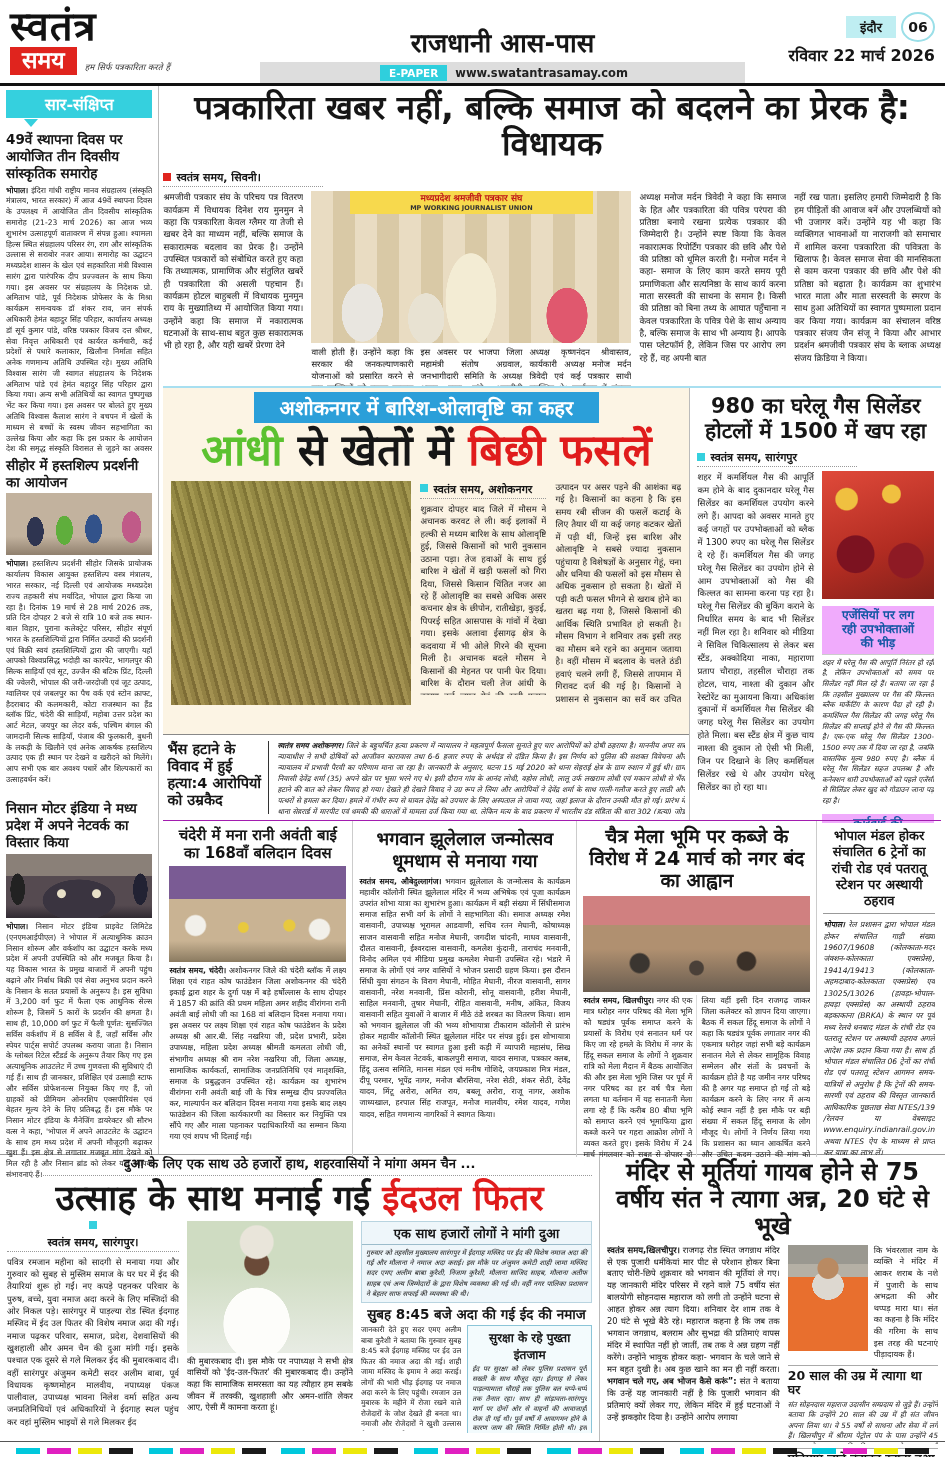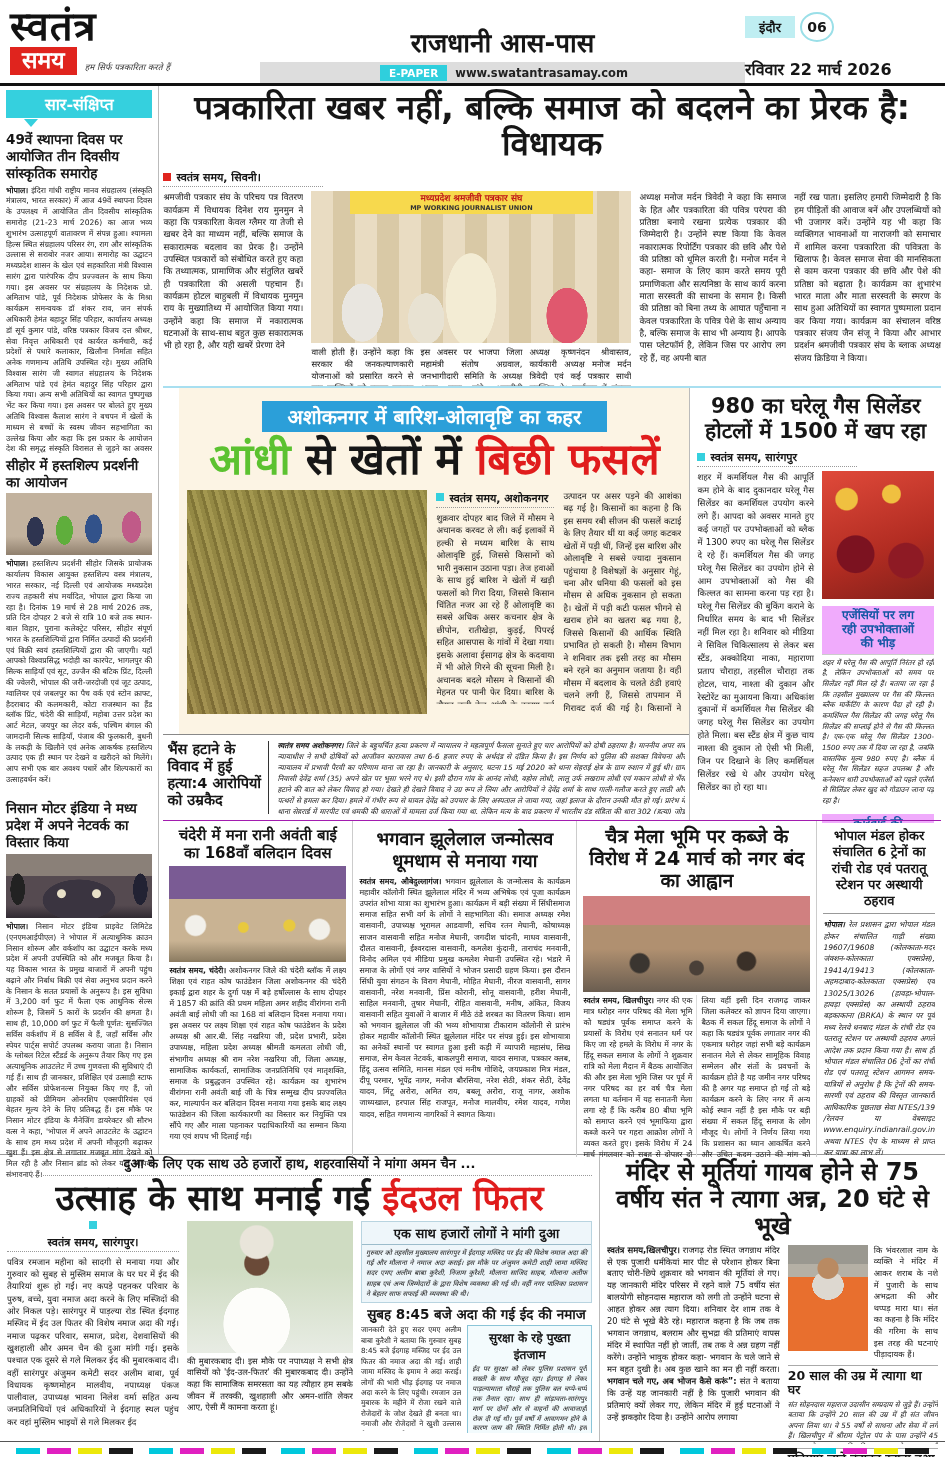--- a/index.html
+++ b/index.html
@@ -11,21 +11,21 @@
   .logo{width:250px;display:flex;flex-direction:column;}
   .logo1{font-size:40px;font-weight:900;line-height:1.02;letter-spacing:1px;color:#111;}
   .logo-row{display:flex;align-items:flex-end;gap:8px;}
   .logo2{background:#e0241e;color:#fff;font-size:23px;font-weight:800;padding:0 12px 2px;line-height:1.15;}
   .tagline{font-size:8.5px;font-style:italic;color:#333;padding-bottom:3px;white-space:nowrap;}
   .mast-mid{flex:1;display:flex;flex-direction:column;justify-content:space-between;}
   .section-title{text-align:center;font-size:26px;font-weight:800;margin-top:18px;}
   .epaper-bar{height:21px;background:#ddd;display:flex;align-items:center;gap:8px;padding-left:120px;}
   .epaper-badge{background:#2fcfdd;color:#fff;font-weight:800;font-size:10.5px;padding:2px 9px;}
   .website{font-size:11.5px;font-weight:700;color:#222;}
-  .mast-right{width:190px;display:flex;flex-direction:column;align-items:flex-start;justify-content:space-between;padding-bottom:3px;}
+  .mast-right{width:190px;display:flex;flex-direction:column;align-items:flex-end;justify-content:space-between;padding-bottom:17px;}
   .city-row{display:flex;align-items:center;gap:5px;margin-top:6px;}
   .city-badge{background:#bfeef2;font-weight:800;font-size:13px;padding:2px 14px;}
   .page-circle{width:30px;height:26px;border:2px solid #9adfe8;background:#fff;border-radius:50%;font-weight:800;font-size:14px;display:flex;align-items:center;justify-content:center;}
   .date{font-size:16px;font-weight:800;}
   
   .main-row{display:flex;height:1068px;}
   .sidebar{width:170px;border-right:1px solid #bbb;padding:4px 6px;box-sizing:border-box;}
   .brief-head{background:#35d0de;color:#fff;font-size:16px;font-weight:800;text-align:center;padding:3px 0;}
   .tri{width:0;height:0;border-left:7px solid transparent;border-right:7px solid transparent;border-top:8px solid #35d0de;margin:1px 0 2px 18px;}
   .brief-title{font-size:13.5px;font-weight:800;line-height:1.25;margin:4px 0 3px;}
@@ -50,21 +50,21 @@
      radial-gradient(ellipse 30px 42px at 36% 84%, #e8e2d2 0 60%, transparent 61%),
      repeating-linear-gradient(90deg,#e9dcc2 0 22px,#d9c9a6 22px 44px);}
   .lead-banner{position:absolute;top:0;left:12%;width:76%;background:#f7d94d;text-align:center;padding:2px 0;}
   .lead-banner .b1{color:#c01818;font-weight:800;font-size:9px;line-height:1.2;}
   .lead-banner .b2{color:#333;font-weight:700;font-size:6.5px;}
   .cap-grid{display:grid;grid-template-columns:1fr 1fr 1fr;gap:7px;flex:1;overflow:hidden;}
   .cap{font-size:8.4px;line-height:1.4;text-align:justify;}
   
   .rowx{display:flex;height:432px;border-top:2px solid #a8dff0;}
   .storm-wrap{width:526px;display:flex;flex-direction:column;}
-  .storm{background:#fcf4e4;padding:13px 8px;height:398px;box-sizing:border-box;margin-left:16px;}
+  .storm{background:#fcf4e4;padding:4px 8px;height:398px;box-sizing:border-box;}
   .storm-banner{margin:0 auto;width:fit-content;background:#2b9fd9;color:#fff;font-size:20px;font-weight:800;padding:2px 26px;}
   .storm h2{text-align:center;font-size:43px;font-weight:900;line-height:1.02;margin:6px 0 8px;}
   .grn{color:#5cc230;} .rd{color:#e01c1c;}
   .storm-grid{display:grid;grid-template-columns:240px 1fr 1fr;gap:9px;height:224px;overflow:hidden;}
   .crops-photo{background:
      linear-gradient(rgba(96,112,40,.28),rgba(70,66,30,.22)),
      repeating-linear-gradient(75deg,#a8934f 0 4px,#8d783c 4px 7px,#bda75f 7px 11px);}
   .storm-col{font-size:8.6px;line-height:1.45;text-align:justify;}
   .murder{display:flex;border-top:1px solid #888;padding:6px 4px;gap:8px;height:86px;box-sizing:border-box;background:#fff;}
   .murder h3{width:94px;font-size:14.5px;font-weight:900;line-height:1.18;margin:0;border-right:1.5px solid #333;padding-right:7px;}

